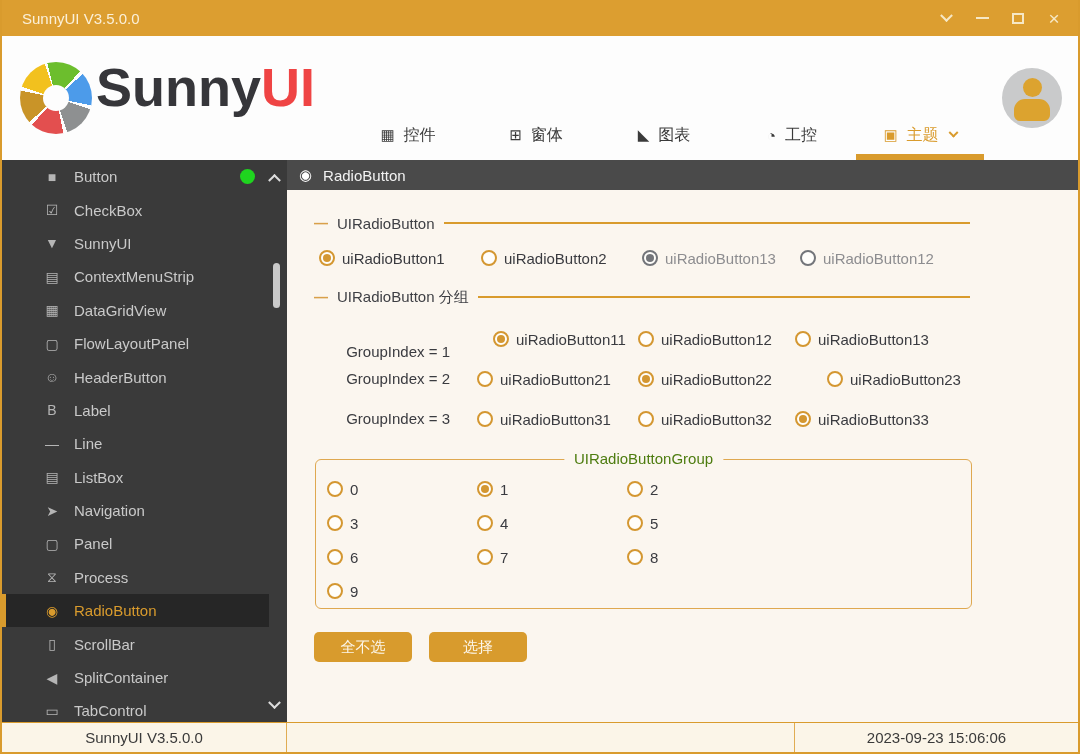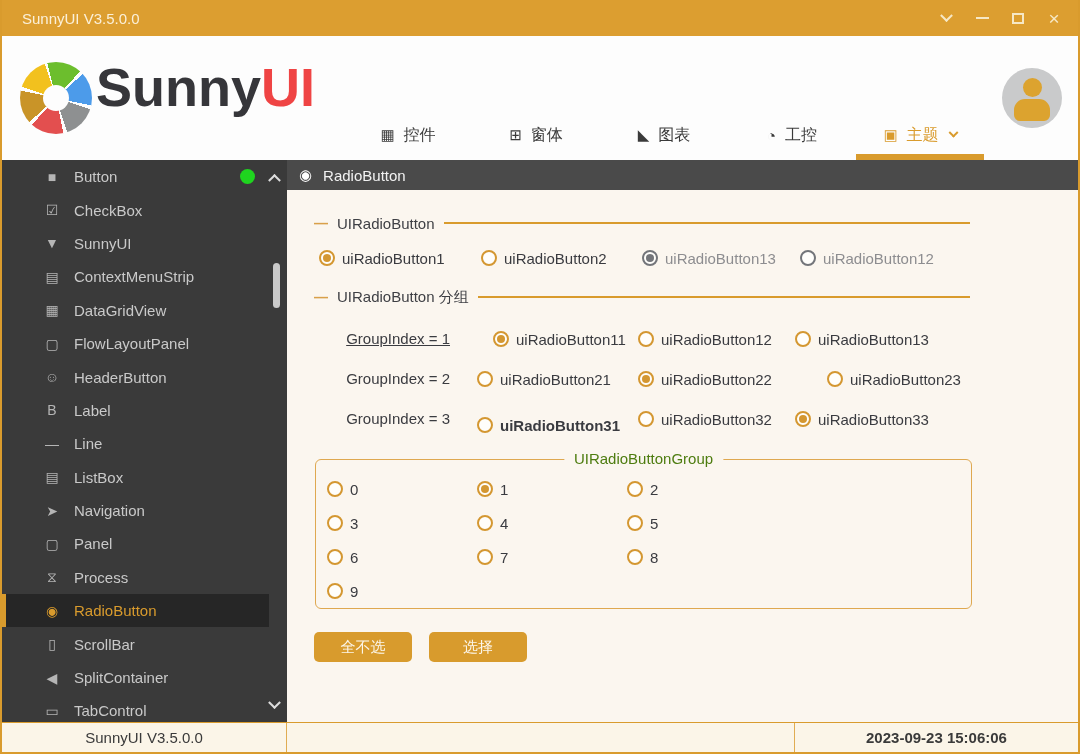--- a/index.html
+++ b/index.html
@@ -110,21 +110,21 @@
   .btn{position:absolute;width:98px;height:30px;background:#D89B2D;color:#FCF6EA;
     font-size:15px;border:none;border-radius:5px;display:flex;align-items:center;
     justify-content:center;cursor:pointer;font-family:inherit;}
 
   
   .statusbar{position:absolute;left:0;top:722px;width:100%;height:30px;background:var(--status-bg);
     border-top:1px solid var(--accent);display:flex;font-size:15px;color:#3A3A3A;}
   .sb-cell{display:flex;align-items:center;justify-content:center;height:100%;}
   .sb-left{width:285px;border-right:1px solid #E0AC52;}
   .sb-mid{flex:1;border-right:1px solid #E0AC52;}
-  .sb-right{width:283px;font-weight:bold;}
+  .sb-right{width:283px;}
 </style>
 </head>
 <body>
 
 <div class="window">
 
   <div class="titlebar">
     <span class="title">SunnyUI V3.5.0.0</span>
     <div class="win-controls">
       <span class="win-btn">
@@ -324,21 +324,21 @@
         <span class="radio-label">uiRadioButton2</span>
       </div>
       <div class="radio-item disabled" style="left: 355px; top: 58px;">
         <span class="radio checked disabled"></span>
         <span class="radio-label">uiRadioButton13</span>
       </div>
       <div class="radio-item disabled" style="left: 513px; top: 58px;">
         <span class="radio disabled"></span>
         <span class="radio-label">uiRadioButton12</span>
       </div>
-      <div class="group-index-label" style="top: 139px; text-decoration: underline;">GroupIndex = 1</div>
+      <div class="group-index-label" style="top: 152px;">GroupIndex = 1</div>
       <div class="radio-item" style="left: 206px; top: 139px;">
         <span class="radio checked"></span>
         <span class="radio-label">uiRadioButton11</span>
       </div>
       <div class="radio-item" style="left: 351px; top: 139px;">
         <span class="radio"></span>
         <span class="radio-label">uiRadioButton12</span>
       </div>
       <div class="radio-item" style="left: 508px; top: 139px;">
         <span class="radio"></span>
@@ -351,21 +351,21 @@
       </div>
       <div class="radio-item" style="left: 351px; top: 179px;">
         <span class="radio checked"></span>
         <span class="radio-label">uiRadioButton22</span>
       </div>
       <div class="radio-item" style="left: 508px; top: 179px; padding-left: 32px;">
         <span class="radio"></span>
         <span class="radio-label">uiRadioButton23</span>
       </div>
       <div class="group-index-label" style="top: 219px;">GroupIndex = 3</div>
-      <div class="radio-item" style="left: 190px; top: 225px; font-weight: bold;">
+      <div class="radio-item" style="left: 190px; top: 219px;">
         <span class="radio"></span>
         <span class="radio-label">uiRadioButton31</span>
       </div>
       <div class="radio-item" style="left: 351px; top: 219px;">
         <span class="radio"></span>
         <span class="radio-label">uiRadioButton32</span>
       </div>
       <div class="radio-item" style="left: 508px; top: 219px;">
         <span class="radio checked"></span>
         <span class="radio-label">uiRadioButton33</span>

